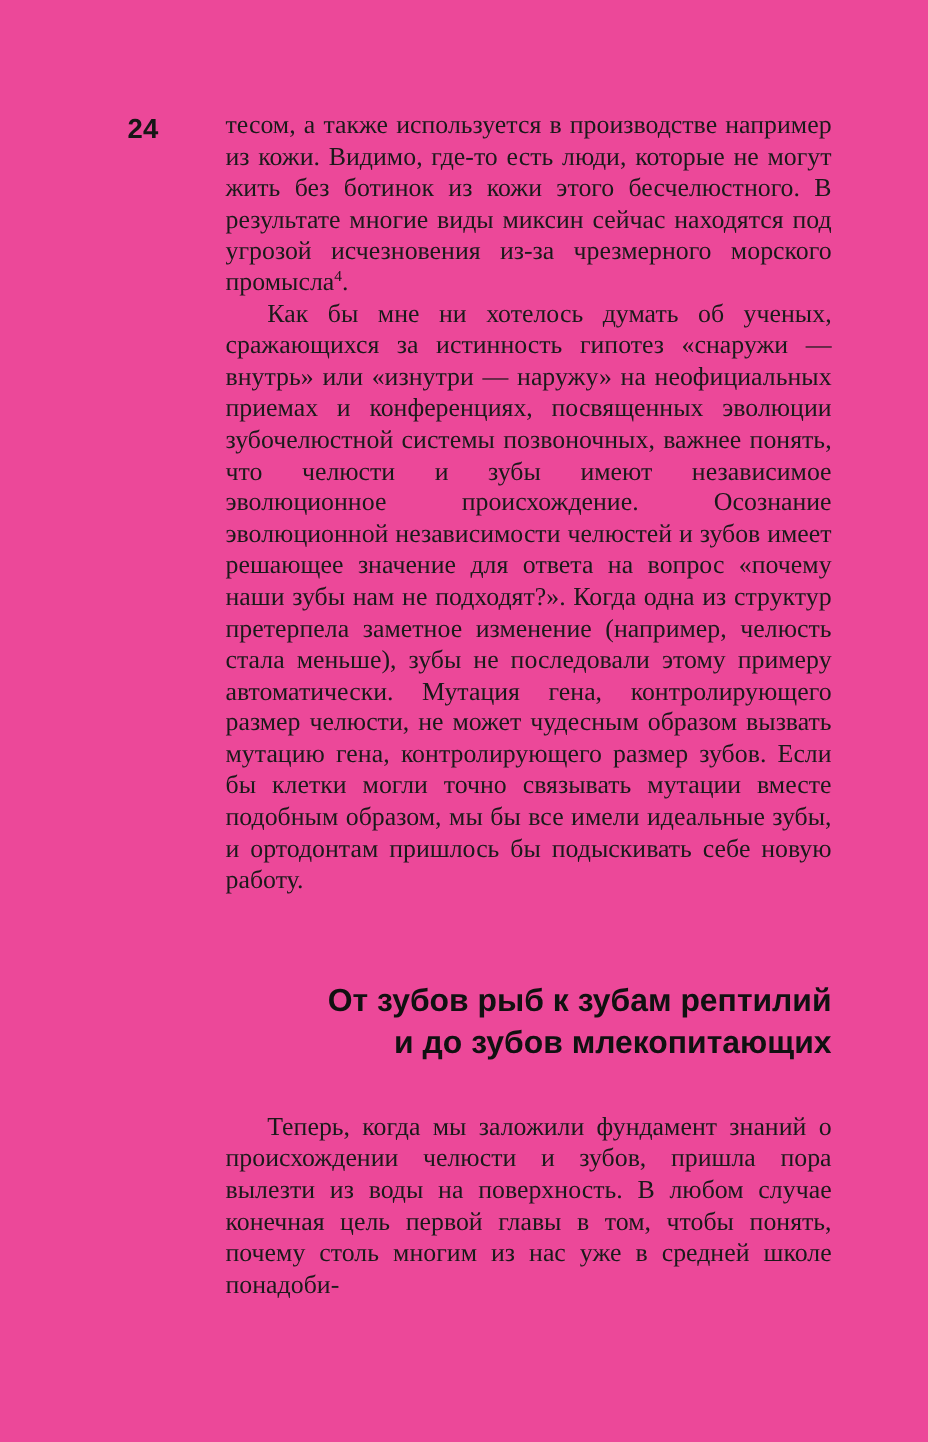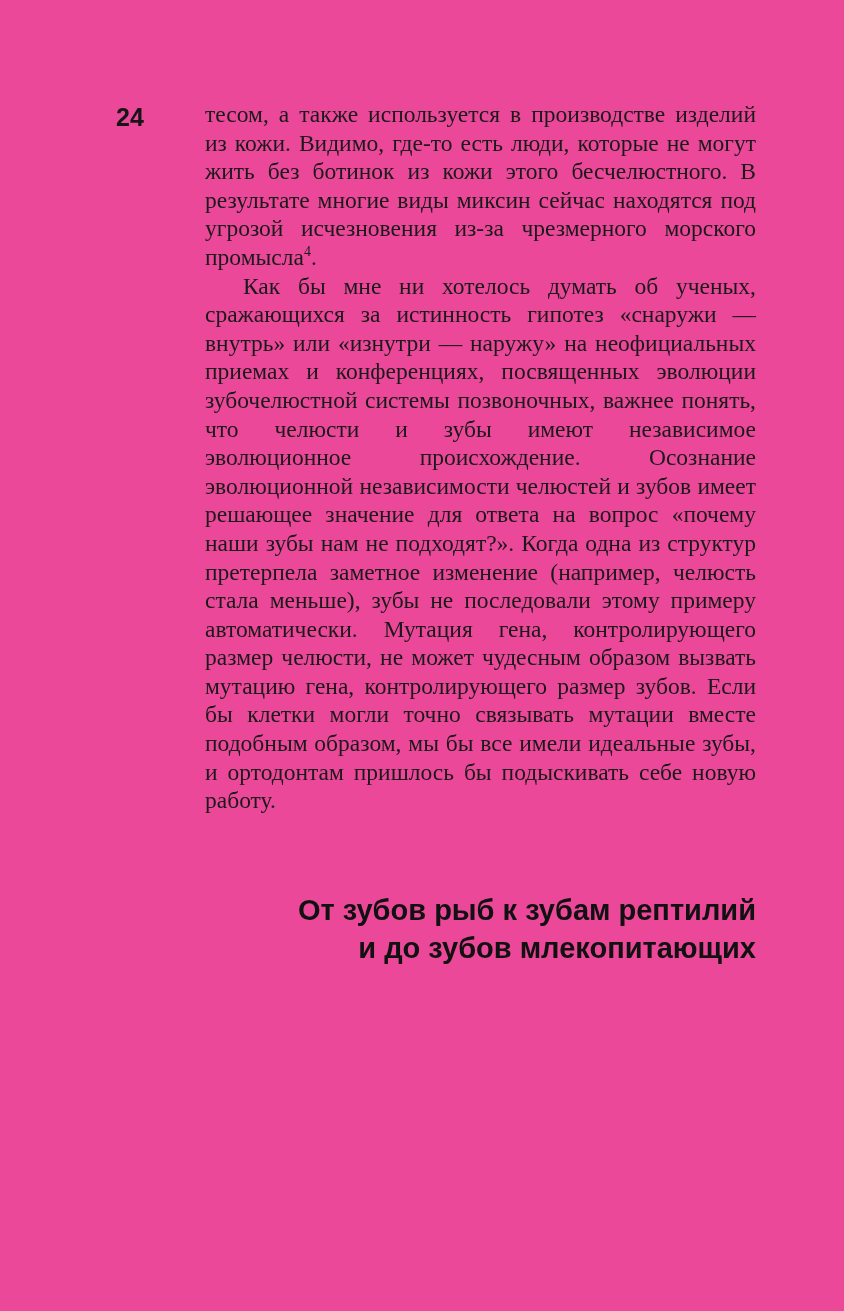--- a/index.html
+++ b/index.html
@@ -74,26 +74,27 @@
 </style>
 </head>
 <body>
 
 <div class="book-page">
 
   <div class="page-number">24</div>
 
   <div class="text-column">
 
-    <p class="body-paragraph no-indent"><span>тесом, а также используется в производстве изделий из кожи. Видимо, где-то есть люди, которые не могут жить без ботинок из кожи этого бесчелюстного. В результате многие виды миксин сейчас находятся под угрозой исчезновения из-за чрезмерного морского промысла</span><sup class="footnote-ref">4</sup><span>.</span></p>
+    <p class="body-paragraph no-indent"><span>тесом, а также используется в производстве например из кожи. Видимо, где-то есть люди, которые не могут жить без ботинок из кожи этого бесчелюстного. В результате многие виды миксин сейчас находятся под угрозой исчезновения из-за чрезмерного морского промысла</span><sup class="footnote-ref">4</sup><span>.</span></p>
 
     <p class="body-paragraph">Как бы мне ни хотелось думать об ученых, сражающихся за истинность гипотез «снаружи — внутрь» или «изнутри — наружу» на неофициальных приемах и конференциях, посвященных эволюции зубочелюстной системы позвоночных, важнее понять, что челюсти и зубы имеют независимое эволюционное происхождение. Осознание эволюционной независимости челюстей и зубов имеет решающее значение для ответа на вопрос «почему наши зубы нам не подходят?». Когда одна из структур претерпела заметное изменение (например, челюсть стала меньше), зубы не последовали этому примеру автоматически. Мутация гена, контролирующего размер челюсти, не может чудесным образом вызвать мутацию гена, контролирующего размер зубов. Если бы клетки могли точно связывать мутации вместе подобным образом, мы бы все имели идеальные зубы, и ортодонтам пришлось бы подыскивать себе новую работу.</p>
 
     <h2 class="section-heading">
       <span class="heading-line">От зубов рыб к зубам рептилий</span>
       <span class="heading-line">и до зубов млекопитающих</span>
     </h2>
 
+    <p class="body-paragraph">Теперь, когда мы заложили фундамент знаний о происхождении челюсти и зубов, пришла пора вылезти из воды на поверхность. В любом случае конечная цель первой главы в том, чтобы понять, почему столь многим из нас уже в средней школе понадоби-</p>
 
   </div>
 
 
 </div>
 
 </body></html>

